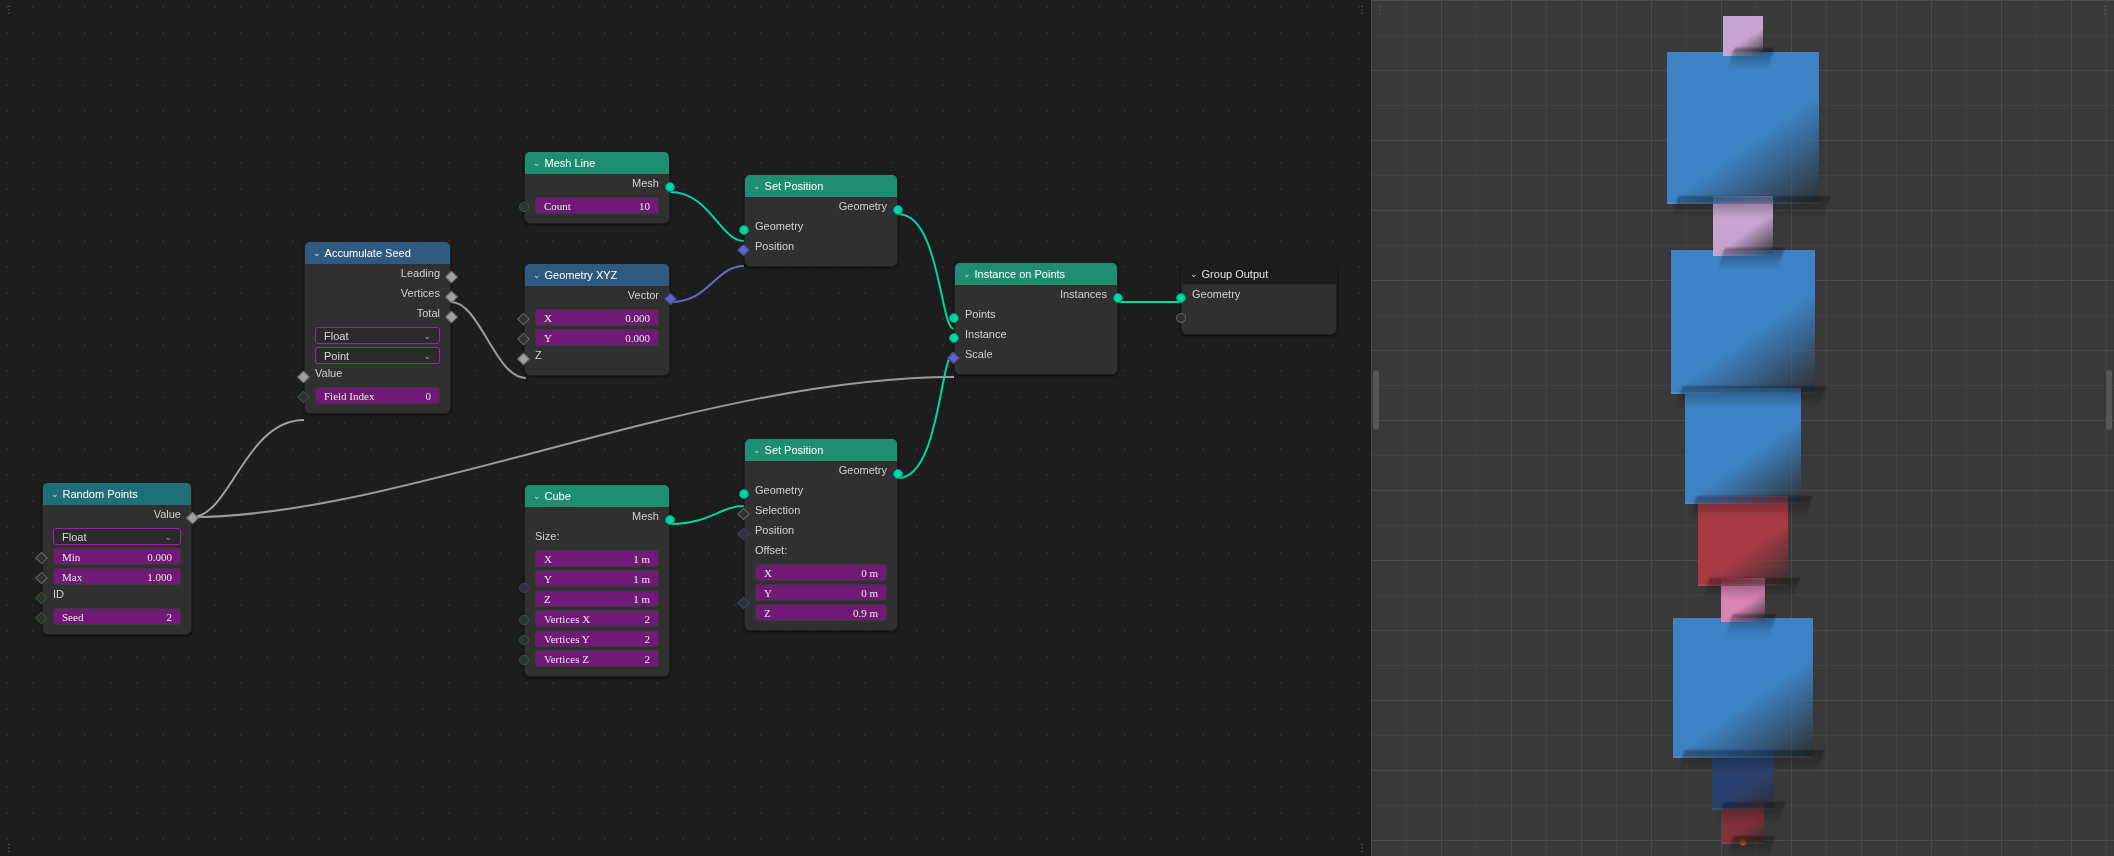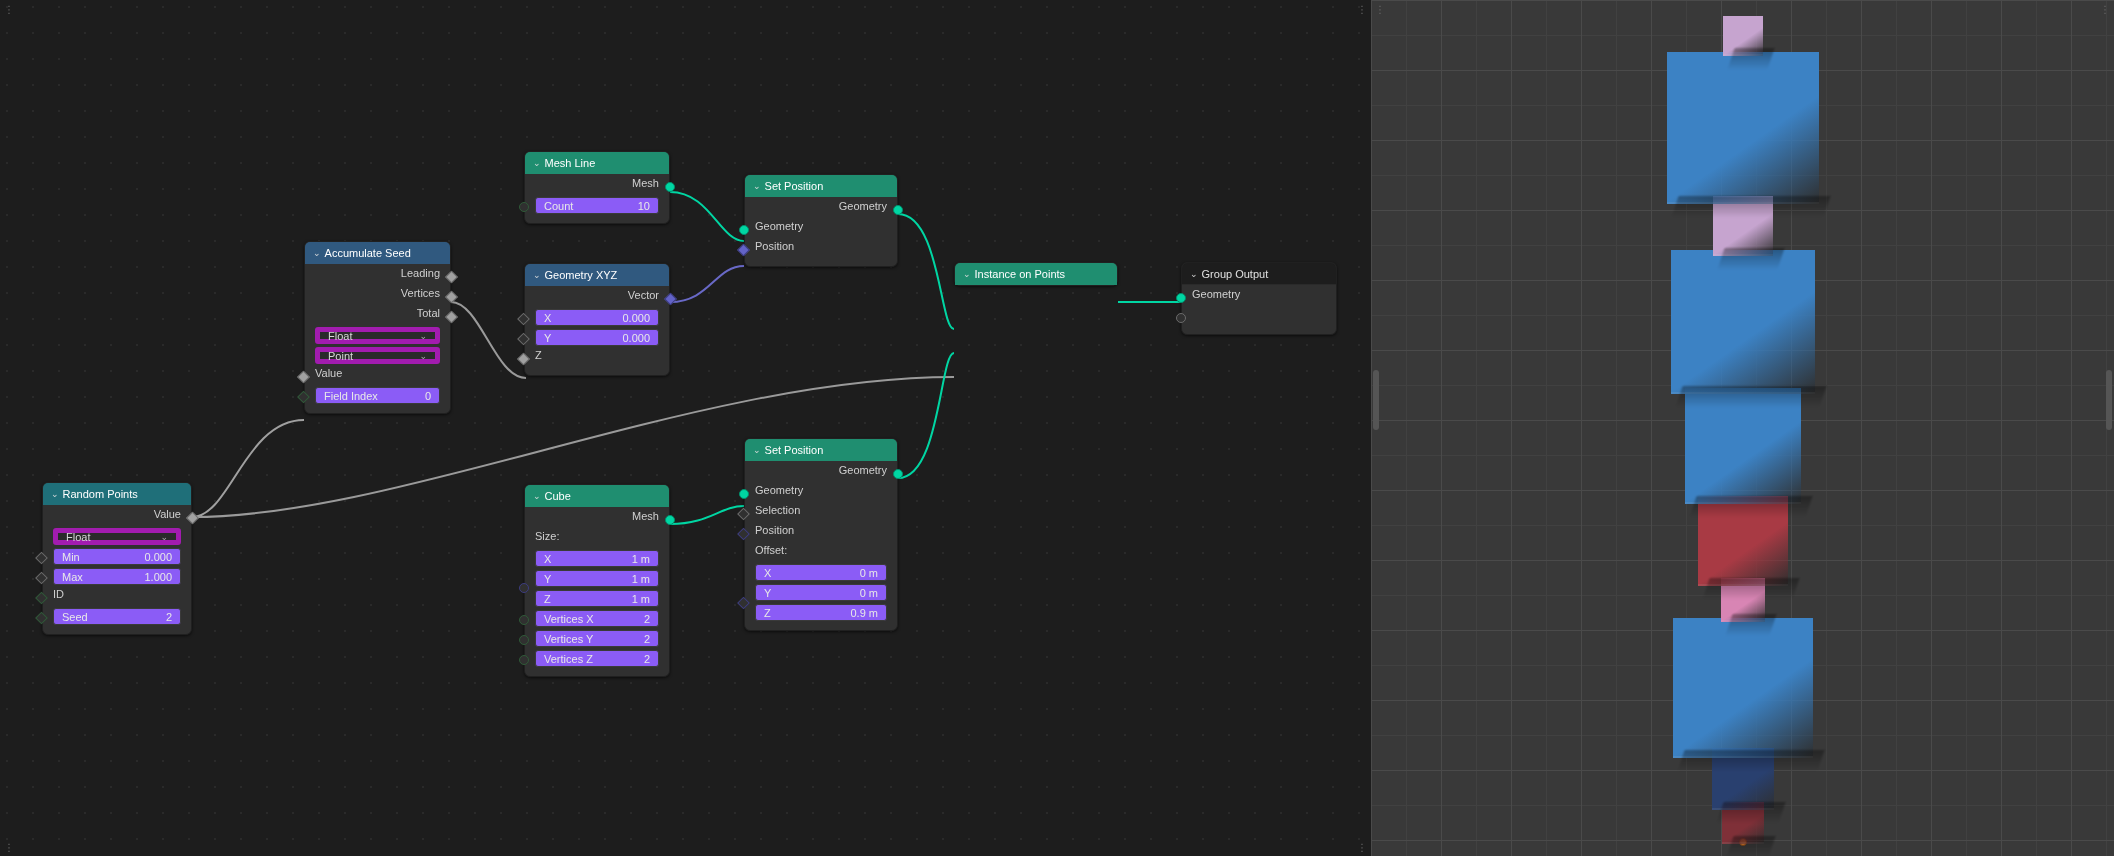--- a/index.html
+++ b/index.html
@@ -71,34 +71,35 @@
     position: relative;
     display: flex;
     align-items: flex-start;
     height: 20px;
     padding: 0 10px;
   }
   .row.right { justify-content: flex-end; }
   .row.left { justify-content: flex-start; }
   .row .lbl { white-space: nowrap; }
   .row .field {
-    background: #8b5cf6;
+    background: #701a75;
     border-radius: 3px;
     height: 17px;
     display: flex;
     align-items: center;
     padding: 0 8px;
     flex: 1;
     justify-content: space-between;
     color: #e8e8e8;
     border: 1px solid #3a3a3a;
+    font-family: Liberation Serif, serif;
   }
   .row .select {
     background: #2a2a2a;
-    border: 5px solid #a21caf;
+    border: 1px solid #a21caf;
     border-radius: 3px;
     height: 17px;
     display: flex; align-items: center;
     padding: 0 8px;
     flex: 1;
     justify-content: space-between;
     color: #d8d8d8;
   }
   .row .select .dd { font-size: 9px; color: #aaa; }
   .socket {
@@ -462,20 +463,38 @@
             </div>
           </div>
       </div>
     </div>
 
     <div class="node" style="left:954px; top:262px; width:164px;">
       <div class="hdr hdr-green">
         <span class="chev">⌄</span>
         <span>Instance on Points</span>
       </div>
+      <div class="body">
+        <div class="row right">
+            <span class="lbl">Instances</span>
+            <span class="socket out sk-geom"></span>
+          </div>
+        <div class="row left">
+            <span class="socket in sk-geom"></span>
+            <span class="lbl">Points</span>
+          </div>
+        <div class="row left">
+            <span class="socket in sk-geom"></span>
+            <span class="lbl">Instance</span>
+          </div>
+        <div class="row left">
+            <span class="socket in diamond sk-vec"></span>
+            <span class="lbl">Scale</span>
+          </div>
+      </div>
     </div>
 
     <div class="node" style="left:1181px; top:262px; width:156px;">
       <div class="hdr hdr-dark">
         <span class="chev">⌄</span>
         <span>Group Output</span>
       </div>
       <div class="body">
         <div class="row left">
             <span class="socket in sk-geom"></span>

